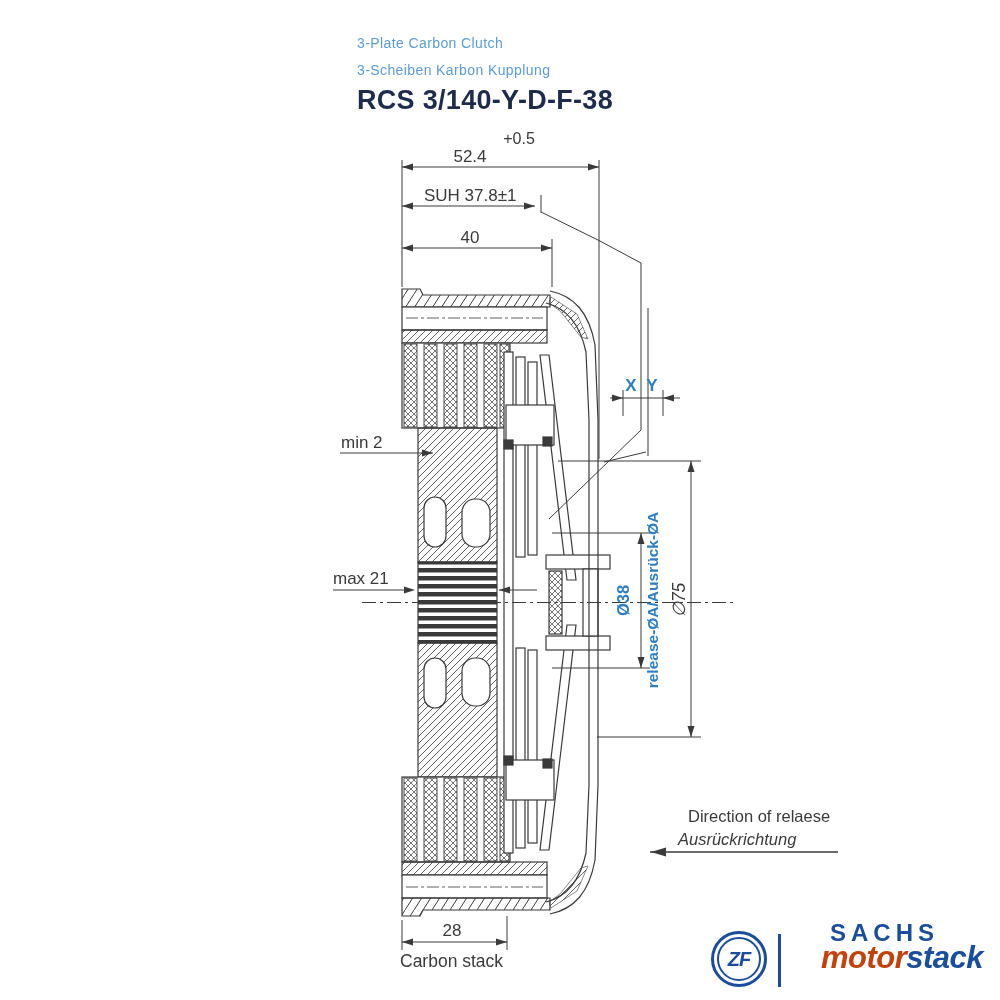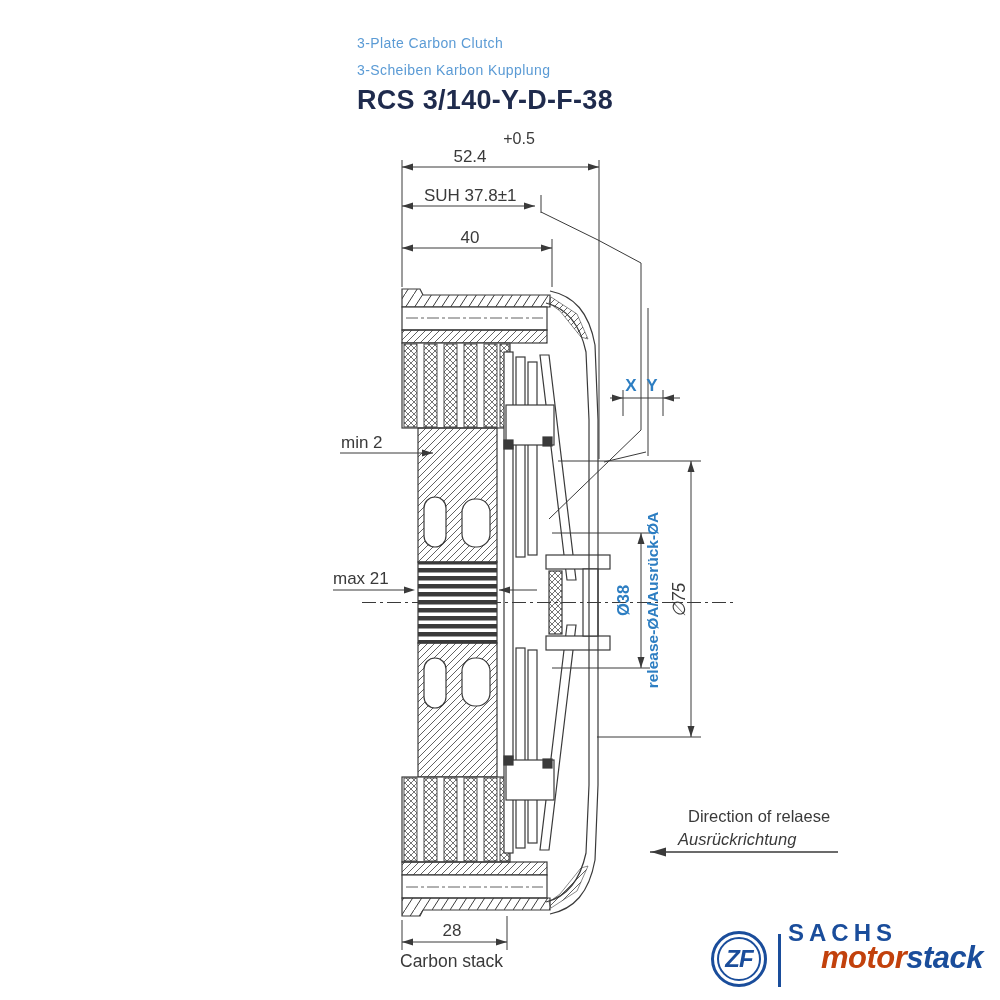--- a/index.html
+++ b/index.html
@@ -14,23 +14,23 @@
   svg text{font-family:"Liberation Sans", sans-serif;fill:#3a3a3a;}
   .dimtxt{font-size:17px;}
   .dimtxt-sm{font-size:16px;}
   .bluetxt{fill:#2d7ec2;font-weight:bold;}
   .it{font-style:italic;}
   
   .zf-badge{position:absolute;left:711px;top:931px;width:56px;height:56px;border-radius:50%;
             border:3px solid #1a4d9b;box-sizing:border-box;display:flex;align-items:center;justify-content:center;}
   .zf-inner{width:44px;height:44px;border-radius:50%;border:2px solid #1a4d9b;display:flex;
             align-items:center;justify-content:center;box-sizing:border-box;}
-  .zf-letters{color:#1a4d9b;font-weight:bold;font-style:italic;font-size:24px;letter-spacing:-1px;}
+  .zf-letters{color:#1a4d9b;font-weight:bold;font-style:italic;font-size:20px;letter-spacing:-1px;}
   .logo-divider{position:absolute;left:778px;top:934px;width:3px;height:53px;background:#1a4d9b;}
-  .sachs-line{position:absolute;left:788px;top:919px;width:193px;text-align:left;
+  .sachs-line{position:absolute;left:788px;top:919px;width:193px;text-align:center;
               color:#1a4d9b;font-weight:bold;font-size:24px;letter-spacing:5px;}
   .motorsport-line{position:absolute;left:788px;top:940px;width:195px;text-align:right;
                    font-weight:bold;font-style:italic;font-size:31px;letter-spacing:-0.5px;white-space:nowrap;}
   .motor-red{color:#c2410c;}
   .sport-blue{color:#1a4d9b;}
 </style>
 </head>
 <body>
 
 <div id="canvas">

